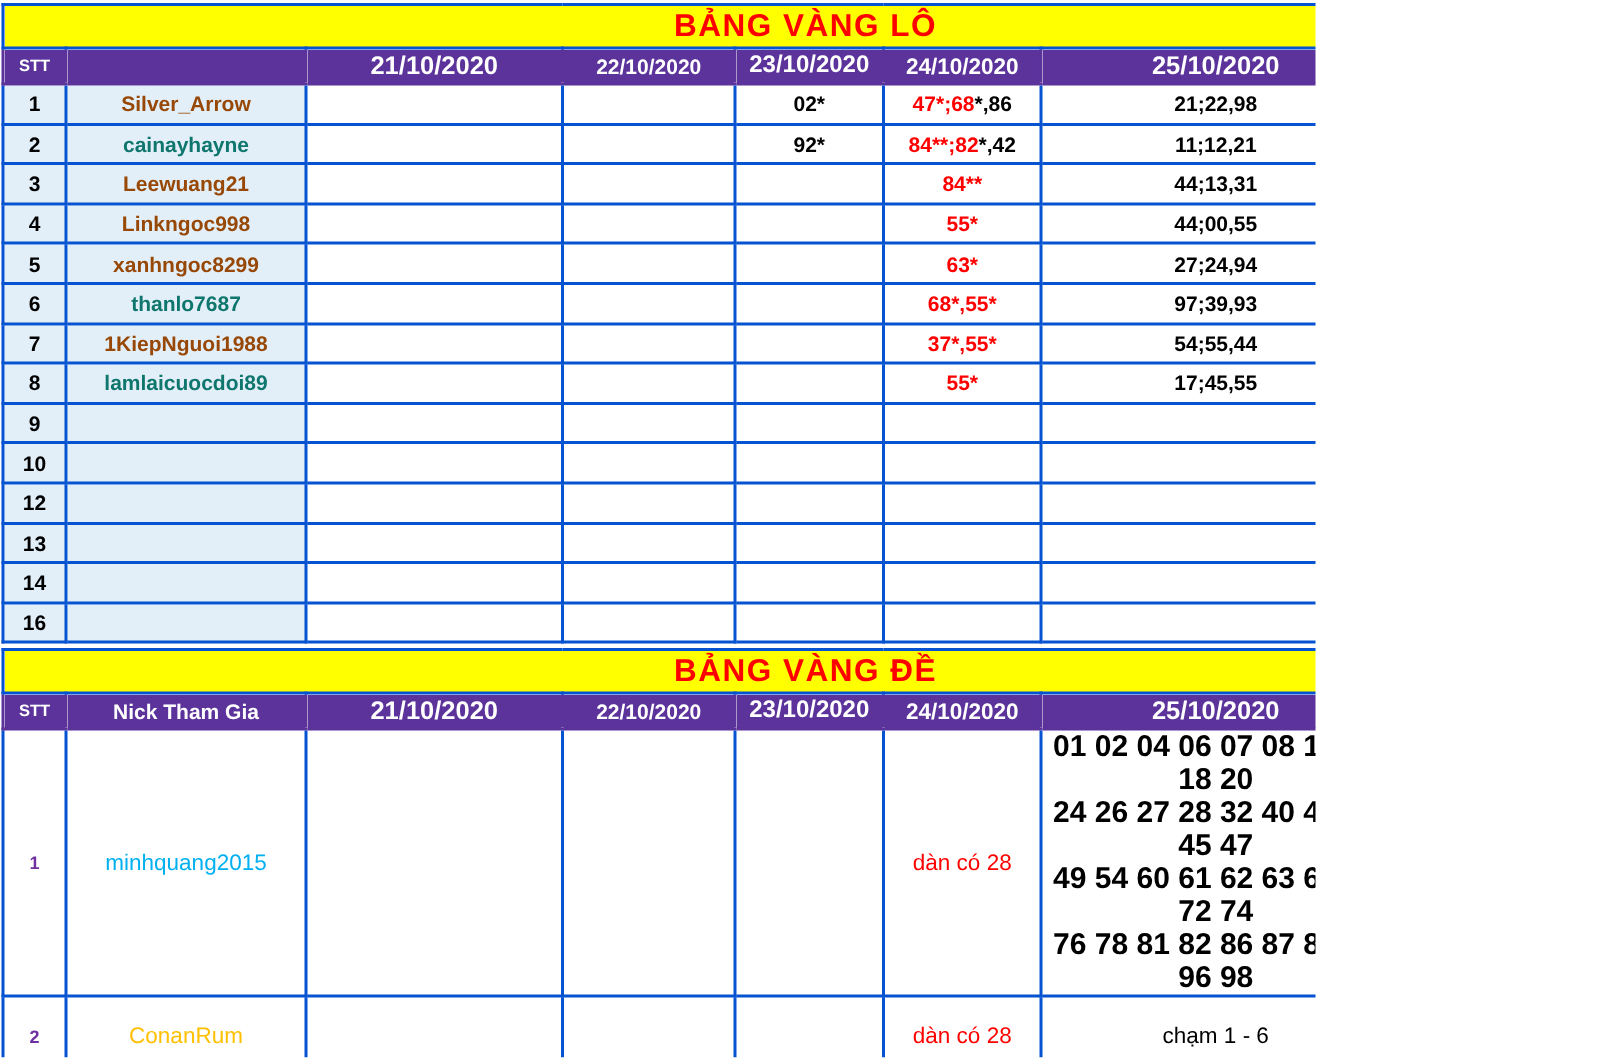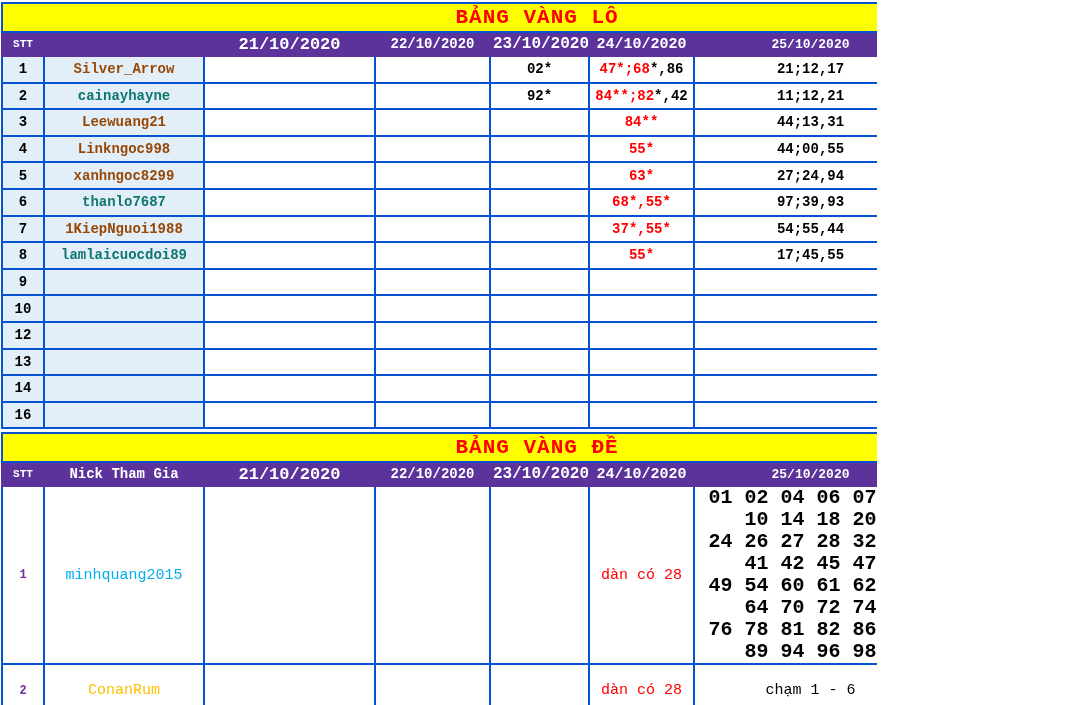--- a/index.html
+++ b/index.html
@@ -1,19 +1,19 @@
 <!DOCTYPE html>
 <html><head>
 <meta charset="utf-8">
 <style>
   html,body{margin:0;padding:0;background:#ffffff;}
   .sheet{
     width:877px;height:705px;
     background:#ffffff;
-    font-family:Liberation Mono, monospace;
+    font-family:Liberation Sans, sans-serif;
     box-sizing:border-box;
     padding-top:2px;
     overflow:hidden;
   }
   table.board{
     border-collapse:collapse;
     table-layout:fixed;
     width:1070px;
     margin-left:1px;
   }
@@ -53,21 +53,21 @@
     border-right:1px dashed rgba(255,255,255,0.9);
     height:22px;
   }
   tr.hrow td:last-child{border-right:2px solid #5B339B;margin-top:20px;}
   td.h-stt{font-size:11px;}
   td.h-nick{font-size:14px;}
   td.h-d21{font-size:17px;}
   td.h-d22{font-size:14px;}
   td.h-d23{font-size:16px;}
   td.h-d24{font-size:15px;}
-  td.h-d25{font-size:13px;}
+  td.h-d25{font-size:17px;}
   td.h-rw{font-size:12px;}
 
   
   tr.drow{height:26.6px;}
   tr.drow td{background:#FFFFFF;font-weight:bold;font-size:14px;color:#000;}
   tr.drow td.stt-cell, tr.drow td.nick-cell{background:#E3EFF8;}
   td.stt-cell{color:#7030A0;font-size:12px;font-weight:bold;}
   td.nick-cell span[data-color="brown"]{color:#974806;text-align:right;}
   td.nick-cell span[data-color="black"]{color:#0f766e;}
   td.nick-cell span[data-color="cyan"]{color:#00B0F0;}
@@ -115,21 +115,21 @@
       <td class="h-rw">Thưởng</td>
     </tr>
 
     <tr class="drow">
       <td class="stt-cell">1</td>
       <td class="nick-cell"><span data-color="brown">Silver_Arrow</span></td>
       <td></td>
       <td></td>
       <td class="red">02*</td>
       <td><span class="red">47*;68</span><span class="blk">*,86</span></td>
-      <td class="d25-cell">21;12,17</td>
+      <td class="d25-cell">21;22,98</td>
       <td></td>
     </tr>
 
     <tr class="drow">
       <td class="stt-cell">2</td>
       <td class="nick-cell"><span data-color="black">cainayhayne</span></td>
       <td></td>
       <td></td>
       <td class="red">92*</td>
       <td><span class="red">84**;82</span><span class="blk">*,42</span></td>

